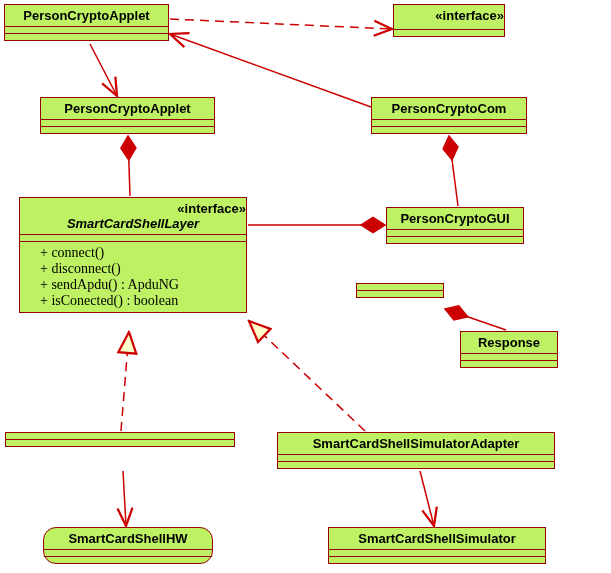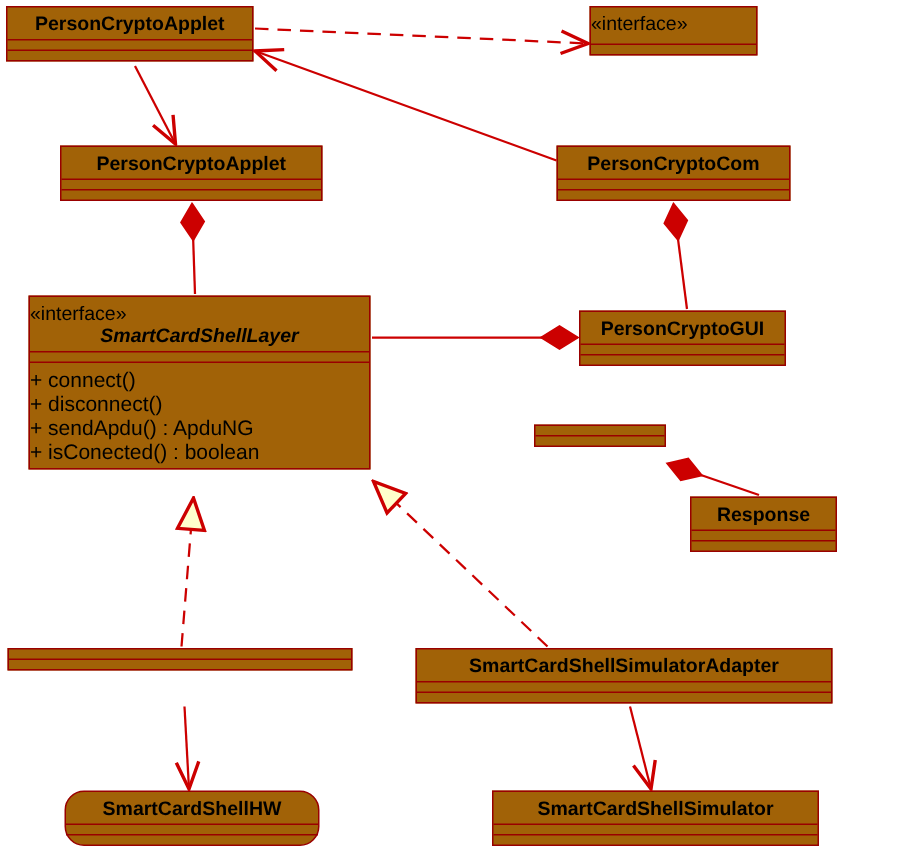--- a/index.html
+++ b/index.html
@@ -7,53 +7,53 @@
     padding: 0;
     width: 611px;
     height: 573px;
     position: relative;
     font-family: Arial, sans-serif;
     font-size: 13px;
     background: #fff;
   }
   .uml-class {
     position: absolute;
-    background: #a16207;
+    background: #bef264;
     border: 1.5px solid #990000;
     box-sizing: border-box;
   }
   .uml-title {
     text-align: center;
     font-weight: bold;
     padding: 3px 8px;
     border-bottom: 1.5px solid #990000;
     white-space: nowrap;
   }
   .uml-stereo {
-    text-align: left;
-    font-weight: normal;
+    text-align: right;
+    font-weight: bold;
     padding-top: 3px;
   }
   .uml-stereo-name {
     text-align: center;
     font-weight: bold;
     font-style: italic;
     padding-bottom: 3px;
     border-bottom: 1.5px solid #990000;
   }
   .uml-section {
     min-height: 6px;
     border-bottom: 1.5px solid #990000;
   }
   .uml-section:last-child {
     border-bottom: none;
   }
   .uml-ops {
-    padding: 3px 0;
-    font-family: Liberation Sans, sans-serif;
+    padding: 3px 20px;
+    font-family: Liberation Serif, serif;
     font-size: 14px;
   }
   .uml-ops div {
     white-space: nowrap;
   }
   svg {
     position: absolute;
     top: 0;
     left: 0;
     pointer-events: none;

